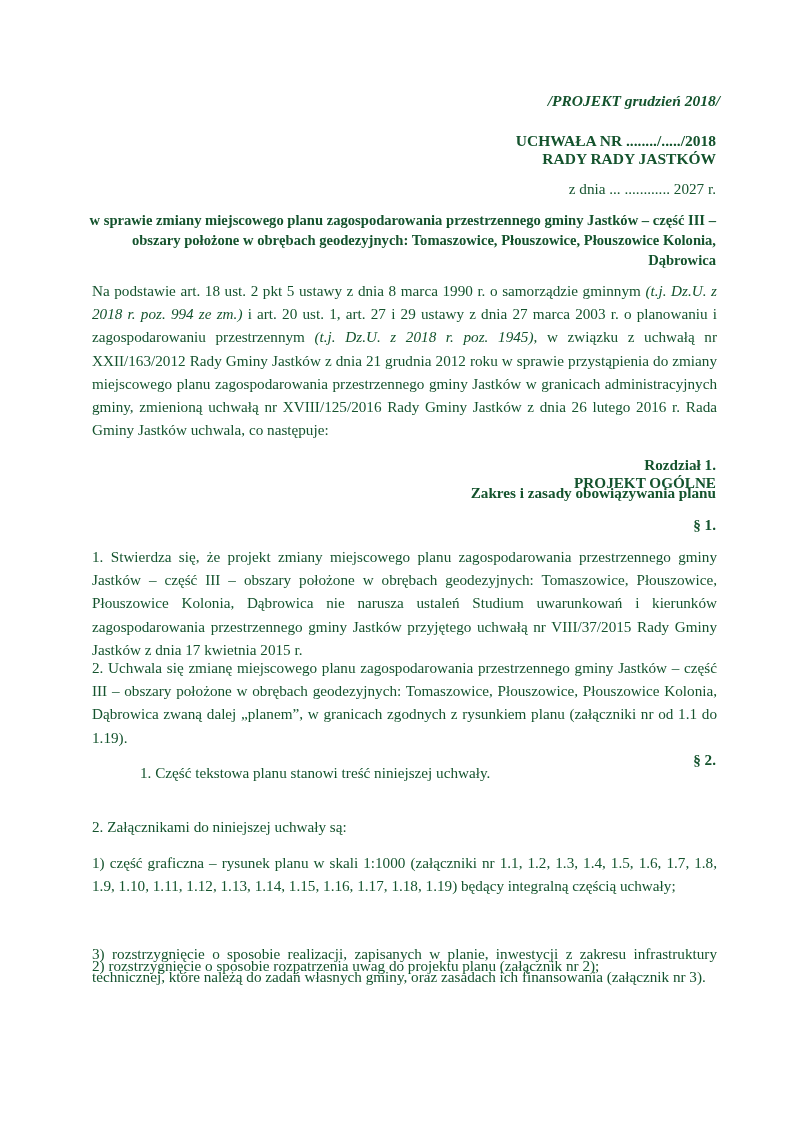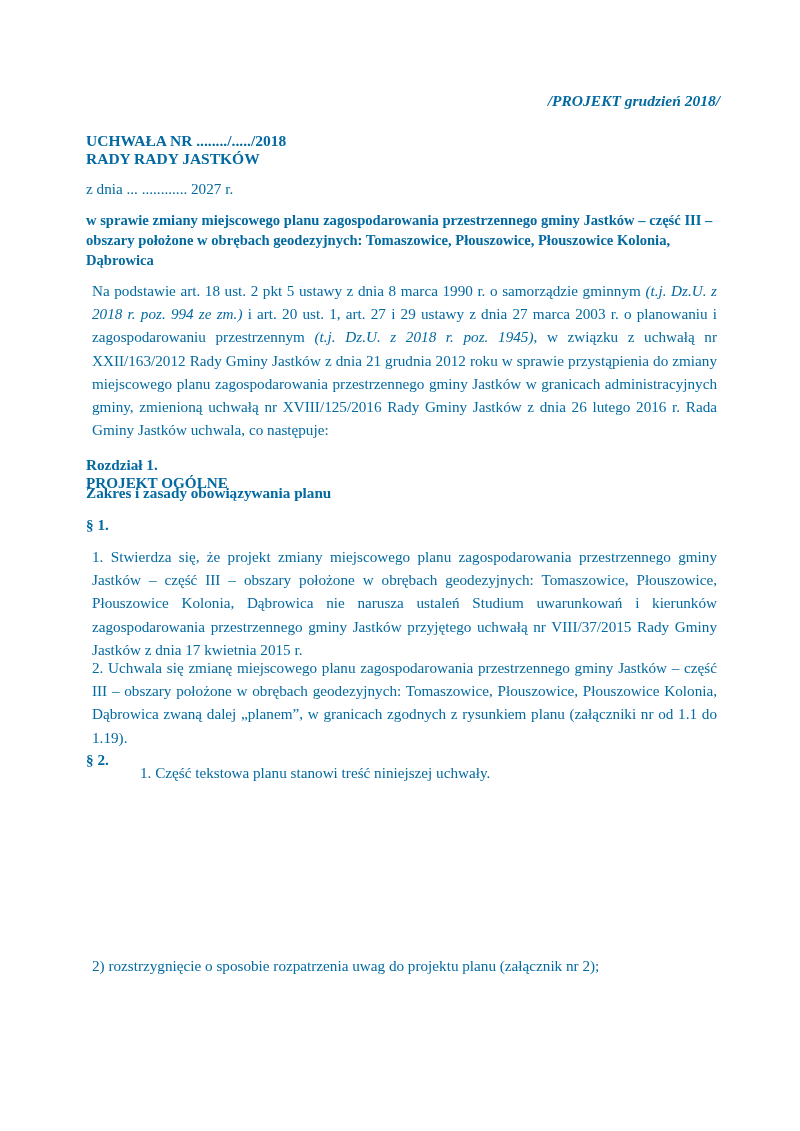--- a/index.html
+++ b/index.html
@@ -1,27 +1,27 @@
 <!DOCTYPE html>
 <html><head>
   <meta charset="utf-8">
   <style>
     html, body { margin: 0; padding: 0; background: #ffffff; }
     body { width: 800px; height: 1131px; overflow: hidden; position: relative; }
     .page {
       position: absolute; left: 0; top: 0; width: 800px; height: 1131px;
       font-family: "Liberation Serif", "DejaVu Serif", serif;
-      color: #0369a1; font-size: 15.2px;
+      color: #14532d; font-size: 15.2px;
     }
     .abs { position: absolute; }
     .projekt {
       left: 300px; width: 420px; top: 92px; text-align: right;
       font-style: italic; font-weight: bold; font-size: 15.5px;
     }
-    .center { left: 86px; width: 630px; text-align: left; }
+    .center { left: 86px; width: 630px; text-align: right; }
     .title { top: 132px; font-weight: bold; font-size: 15.5px; line-height: 18px; }
     .date { top: 180px; font-size: 15.2px; }
     .subject { top: 210px; font-weight: bold; font-size: 14.6px; line-height: 20px; }
     .para {
       left: 92px; width: 625px; text-align: justify; line-height: 23.2px;
       text-align-last: left;
     }
     .para i { font-style: italic; }
     .p-intro { top: 279px; }
     .chapter { top: 456px; font-weight: bold; line-height: 18px; }
@@ -64,18 +64,21 @@
   <div class="abs center par1">§ 1.</div>
 
   <div class="abs para p11">1. Stwierdza się, że projekt zmiany miejscowego planu zagospodarowania przestrzennego gminy Jastków – część III – obszary położone w obrębach geodezyjnych: Tomaszowice, Płouszowice, Płouszowice Kolonia, Dąbrowica nie narusza ustaleń Studium uwarunkowań i kierunków zagospodarowania przestrzennego gminy Jastków przyjętego uchwałą nr VIII/37/2015 Rady Gminy Jastków z dnia 17 kwietnia 2015 r.</div>
 
   <div class="abs para p12">2. Uchwala się zmianę miejscowego planu zagospodarowania przestrzennego gminy Jastków – część III – obszary położone w obrębach geodezyjnych: Tomaszowice, Płouszowice, Płouszowice Kolonia, Dąbrowica zwaną dalej „planem”, w granicach zgodnych z rysunkiem planu (załączniki nr od 1.1 do 1.19).</div>
 
   <div class="abs center par2">§ 2.</div>
 
   <div class="abs para p21">1. Część tekstowa planu stanowi treść niniejszej uchwały.</div>
 
+  <div class="abs para p22">2. Załącznikami do niniejszej uchwały są:</div>
 
+  <div class="abs para p221">1) część graficzna – rysunek planu w skali 1:1000 (załączniki nr 1.1, 1.2, 1.3, 1.4, 1.5, 1.6, 1.7, 1.8, 1.9, 1.10, 1.11, 1.12, 1.13, 1.14, 1.15, 1.16, 1.17, 1.18, 1.19) będący integralną częścią uchwały;</div>
 
   <div class="abs para p222">2) rozstrzygnięcie o sposobie rozpatrzenia uwag do projektu planu (załącznik nr 2);</div>
 
+  <div class="abs para p223">3) rozstrzygnięcie o sposobie realizacji, zapisanych w planie, inwestycji z zakresu infrastruktury technicznej, które należą do zadań własnych gminy, oraz zasadach ich finansowania (załącznik nr 3).</div>
 
 </div>
 
 </body></html>

